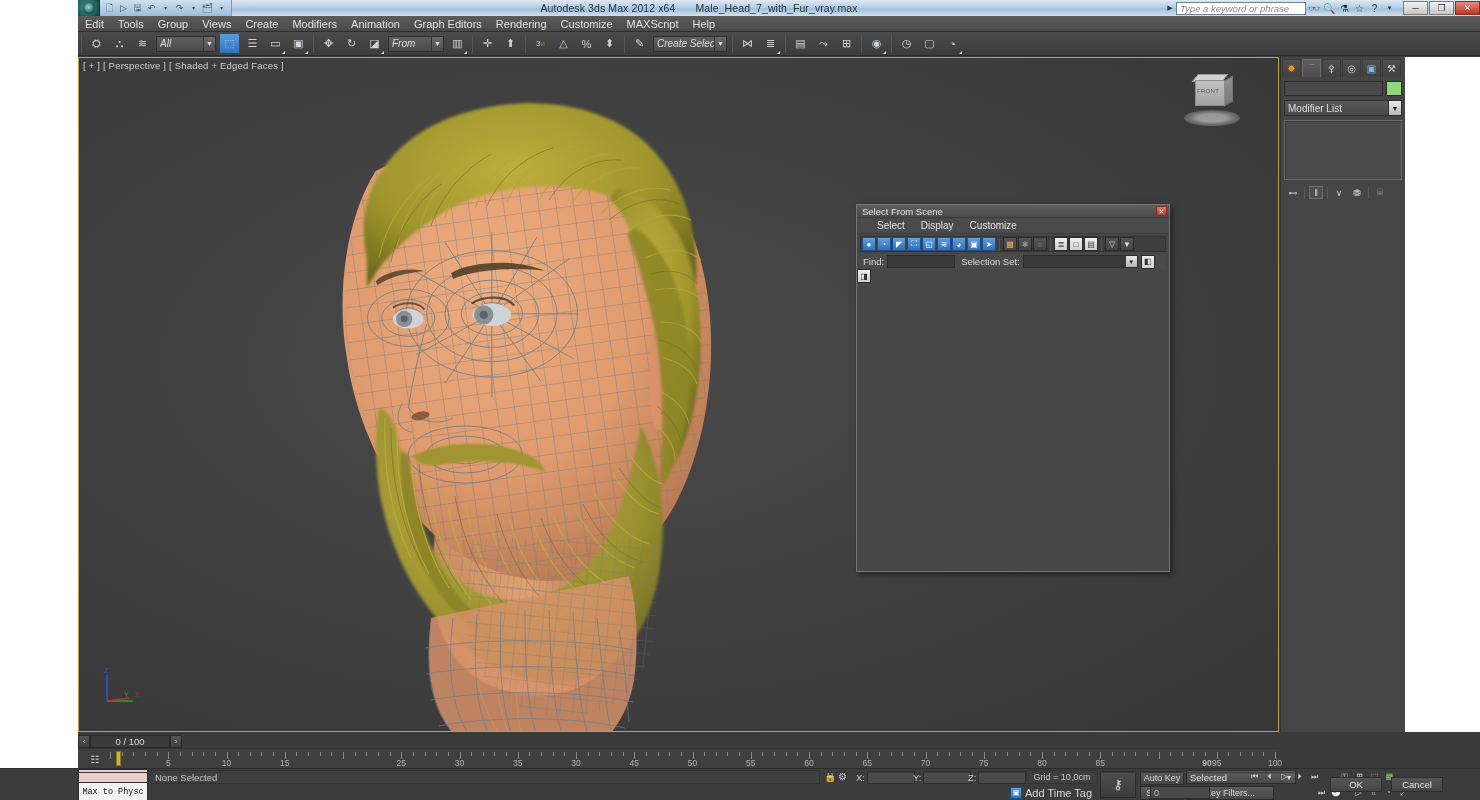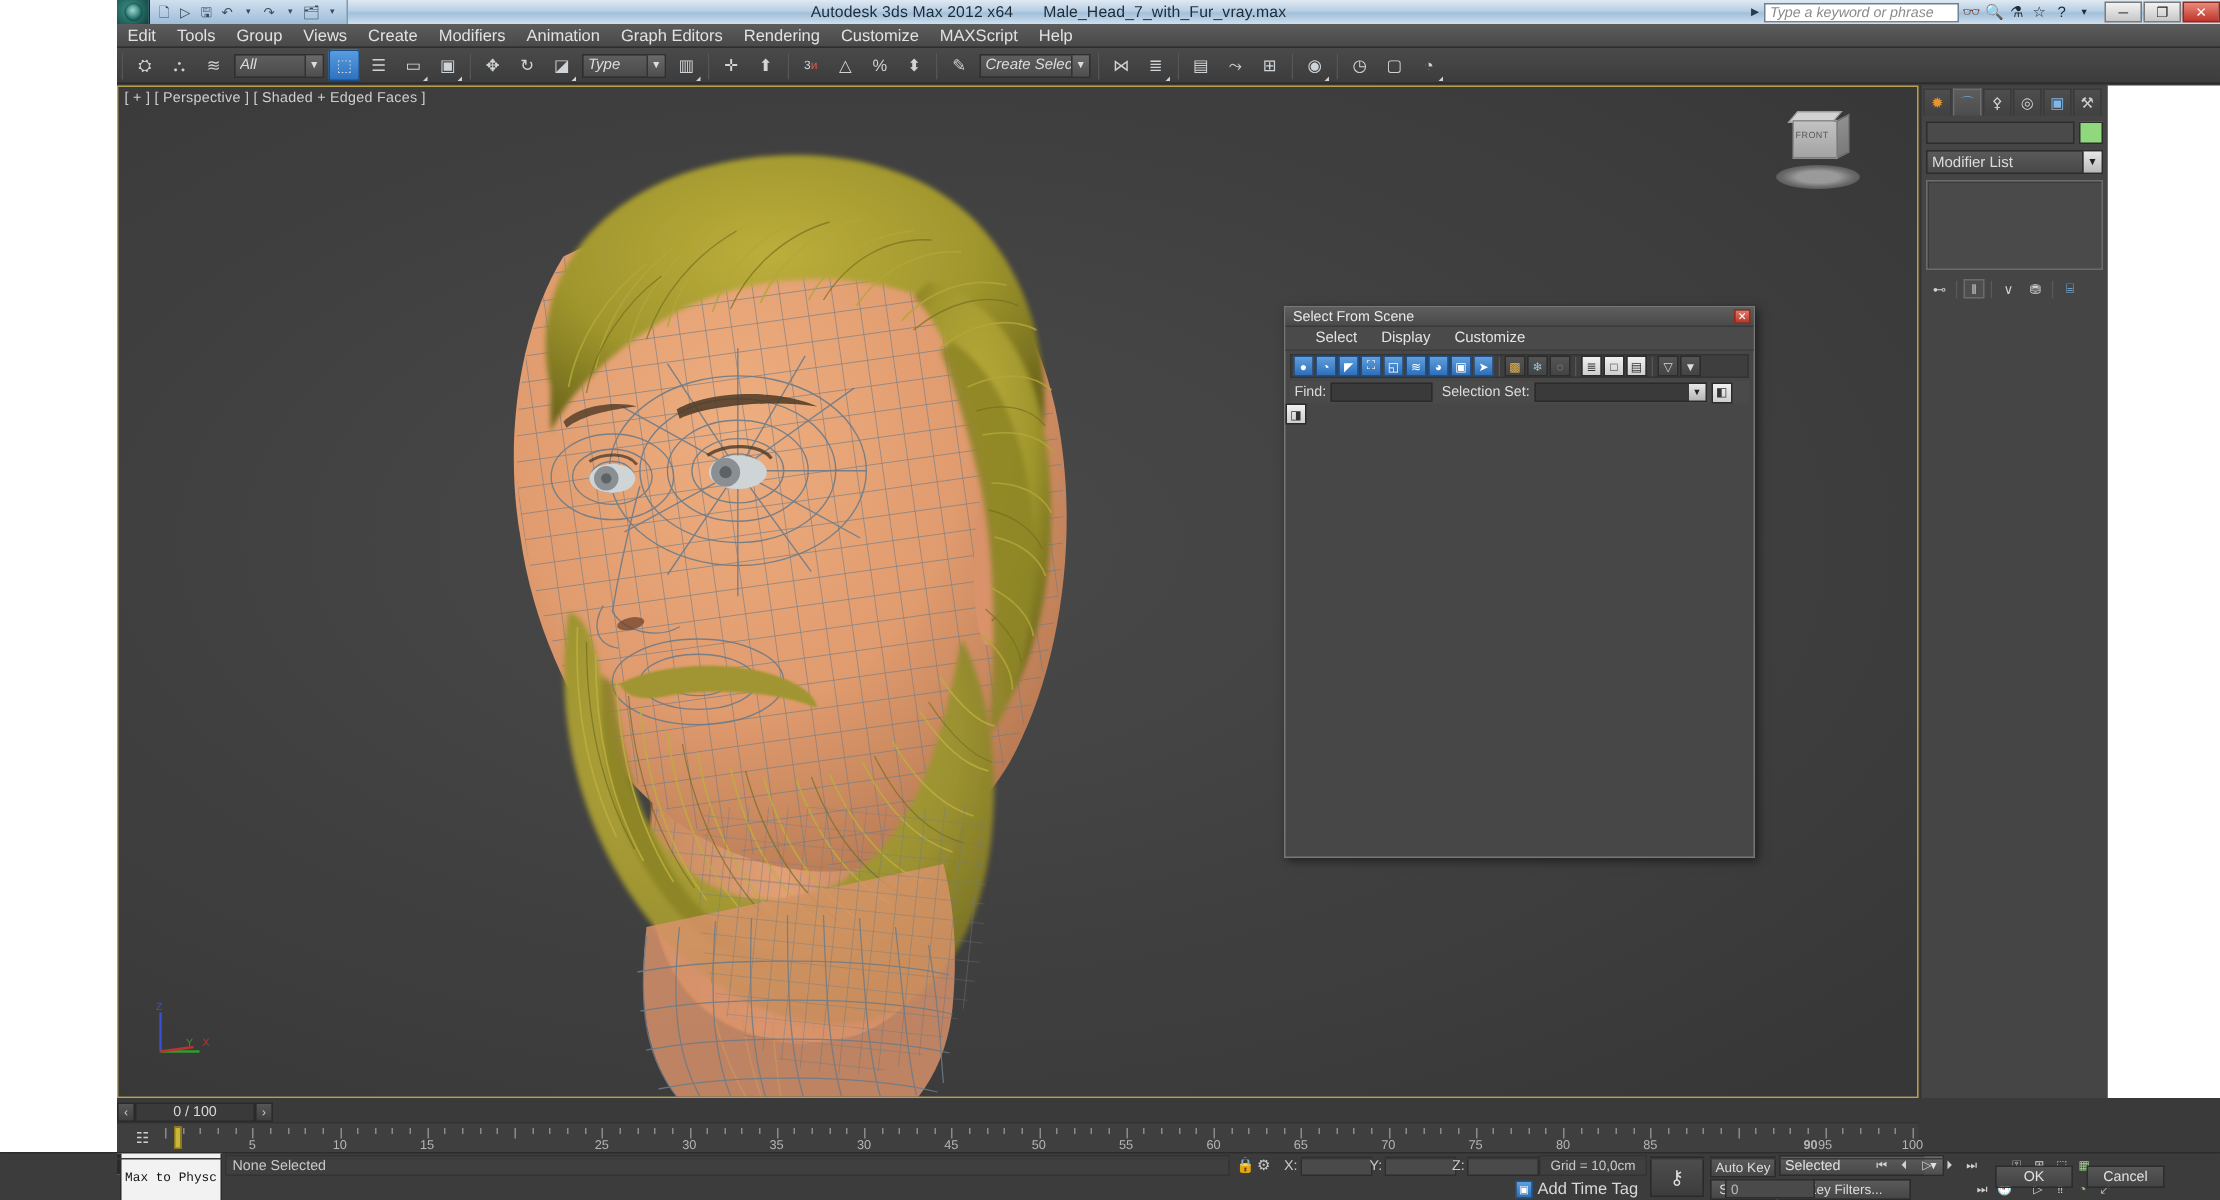--- a/index.html
+++ b/index.html
@@ -152,21 +152,21 @@
   .rlab{ position:absolute;top:9px;font-size:8.5px;color:#b5b5b5;transform:translateX(-50%);}
   .slider-key{ position:absolute;left:38px;top:2px;width:5px;height:15px;background:#c9b63c;border:1px solid #8a7a1c;}
 
   
   .status{
     position:absolute;left:0;top:768px;width:1480px;height:32px;
     background:#3c3c3c;border-top:1px solid #2c2c2c;
   }
   .maxphys{
     position:absolute;left:78px;top:0px;width:70px;height:32px;
-    display:flex;
+    display:flex;flex-direction:column;
   }
   .maxphys .sw{ height:14px;background:#e8cfcb;border:1px solid #2a2a2a;}
   .maxphys .lb{ flex:1;background:#f2f2f2;color:#111;font-family:"Liberation Mono",monospace;
     font-size:8.5px;display:flex;align-items:center;justify-content:center;border:1px solid #2a2a2a;border-top:none;}
   .stat-sel{
     position:absolute;left:150px;top:1px;width:670px;height:14px;
     background:#3f3f3f;border:1px solid #333;display:flex;align-items:center;
     padding-left:4px;font-size:9.5px;color:#c9c9c9;
   }
   .stat-prompt{
@@ -365,21 +365,21 @@
     </div>
     <div class="tbtn on">⬚</div>
     <div class="tbtn">☰</div>
     <div class="tbtn">▭<span class="corner"></span></div>
     <div class="tbtn">▣<span class="corner"></span></div>
     <div class="tsep"></div>
     <div class="tbtn">✥</div>
     <div class="tbtn">↻</div>
     <div class="tbtn">◪<span class="corner"></span></div>
     <div class="tcombo" style="width:56px">
-      <div class="cv">Type</div>
+      <div class="cv">From</div>
       <div class="carr">▼</div>
     </div>
     <div class="tbtn">▥<span class="corner"></span></div>
     <div class="tsep"></div>
     <div class="tbtn">✛</div>
     <div class="tbtn">⬆</div>
     <div class="tsep"></div>
     <div class="tbtn">
         <span style="font-size:8px">3</span>
         <span class="redmag" style="font-size:8px">ᴎ</span>

